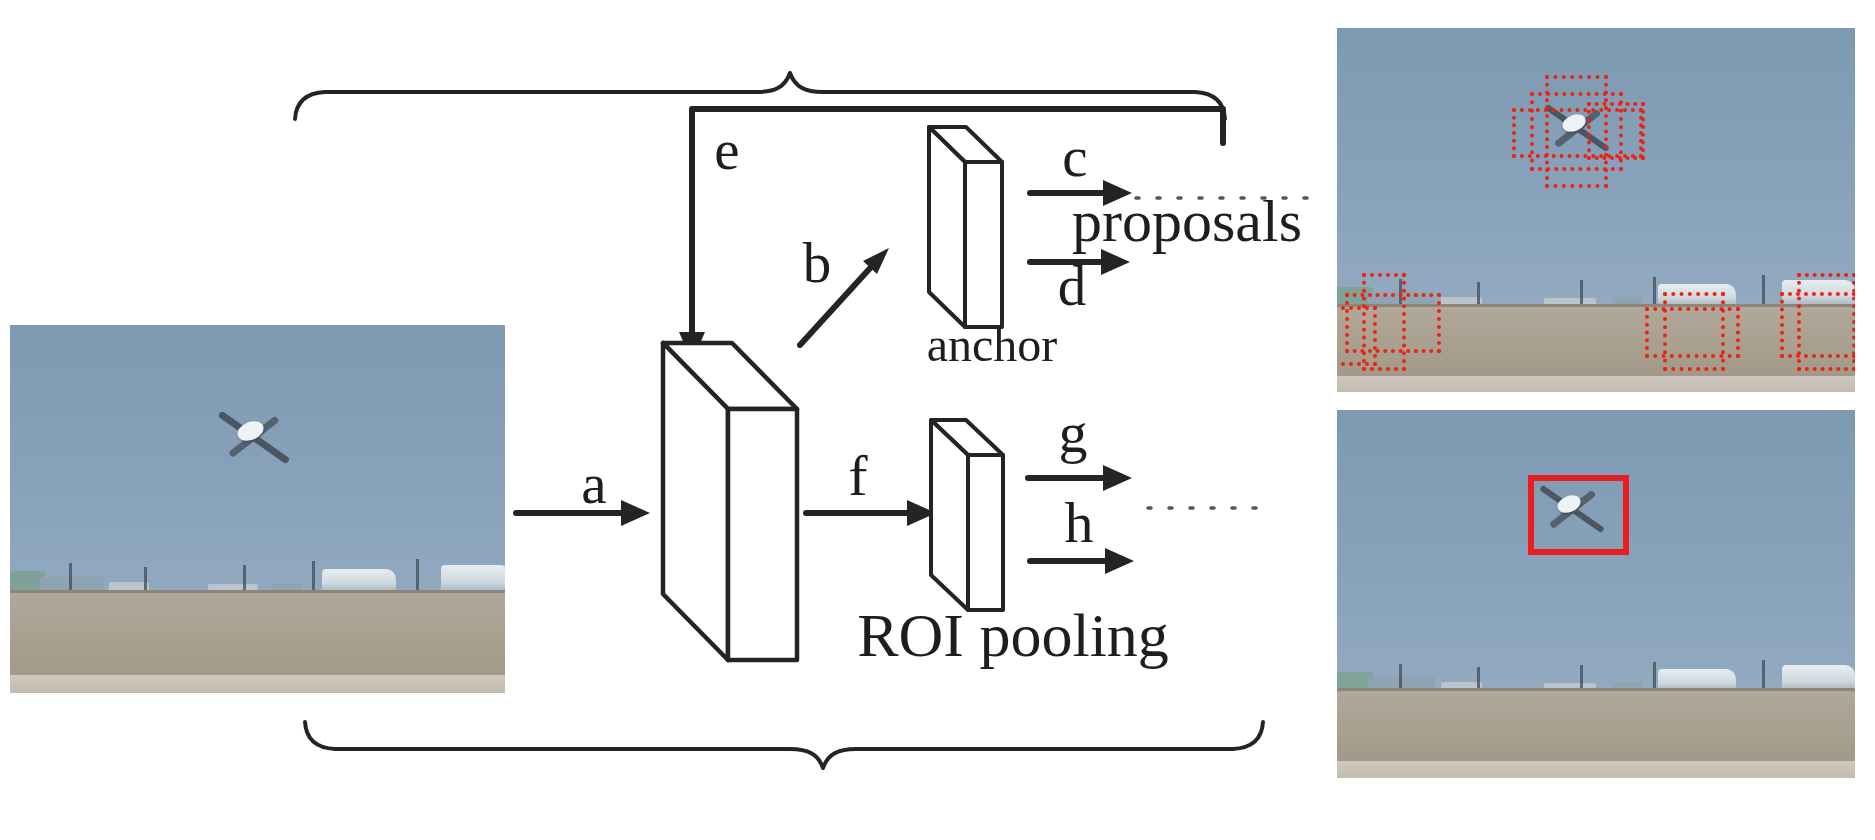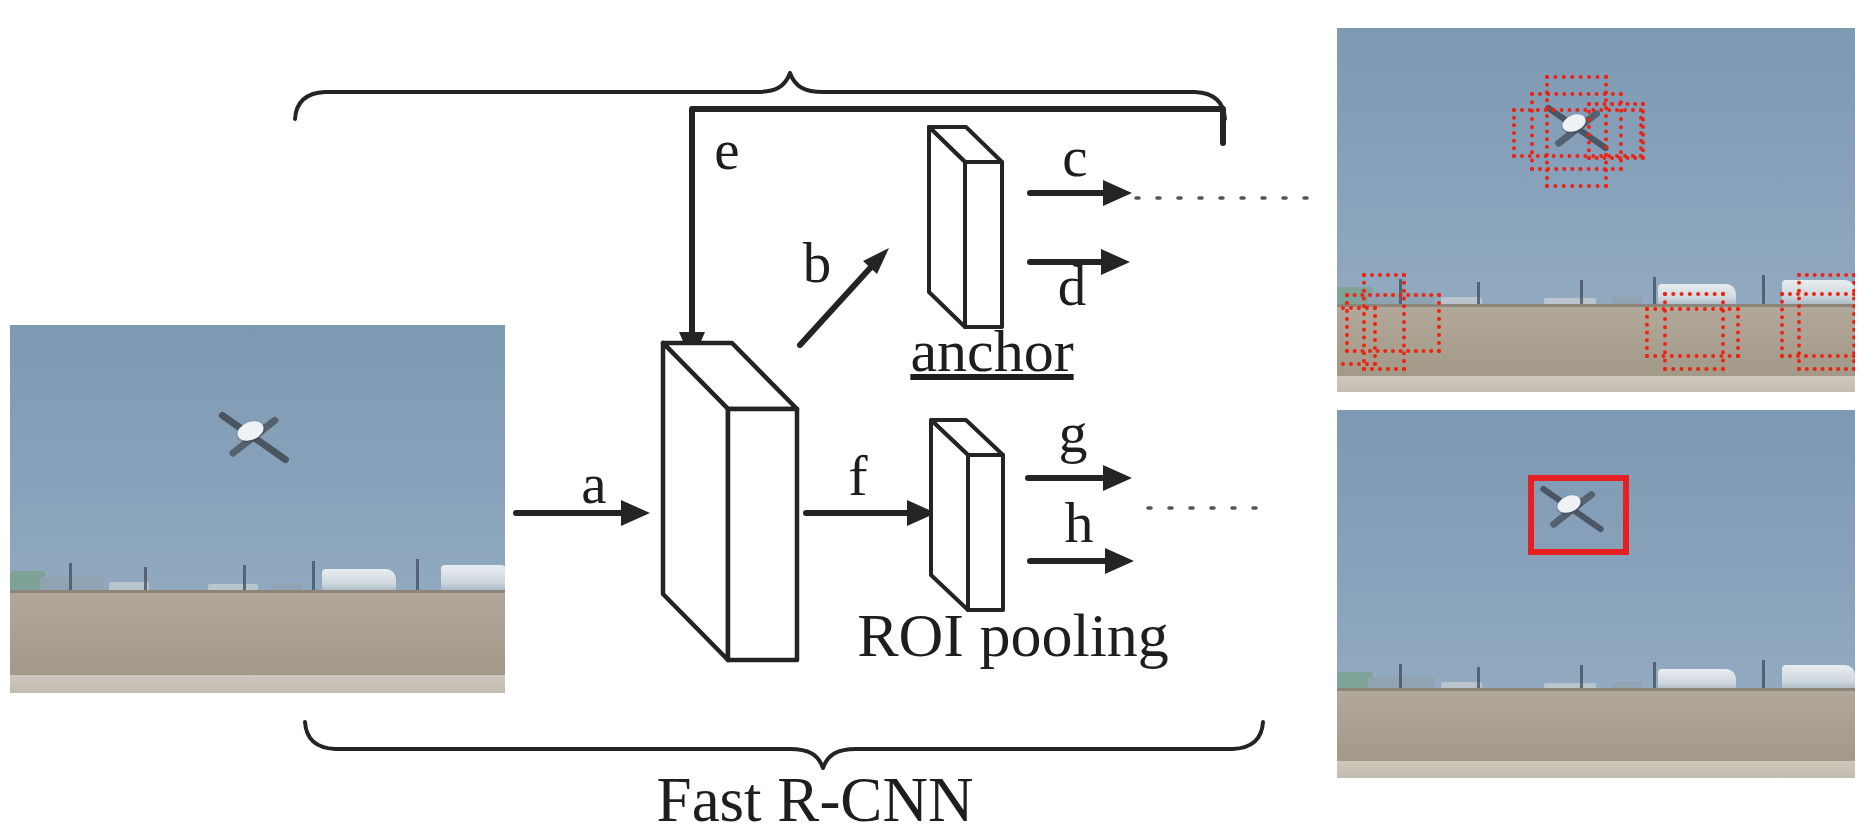--- a/index.html
+++ b/index.html
@@ -185,22 +185,22 @@
     <g fill="#ffffff" stroke-width="4">
       <path d="M968,455 L931,420 L966,420 L1003,455 Z"></path>
       <path d="M968,455 L931,420 L931,575 L968,610 Z"></path>
       <rect x="968" y="455" width="35" height="155"></rect>
     </g>
   </svg>
 
   <div class="lbl" style="left:727px;top:121px;font-size:57px;">e</div>
   <div class="lbl" style="left:817px;top:234px;font-size:57px;">b</div>
   <div class="lbl" style="left:1075px;top:128px;font-size:57px;">c</div>
+  <div class="lbl" style="left:1187px;top:191px;font-size:60px;">proposals</div>
   <div class="lbl" style="left:1072px;top:257px;font-size:57px;">d</div>
-  <div class="lbl" style="left:992px;top:321px;font-size:60px;text-decoration:underline;">anchor</div>
+  <div class="lbl" style="left:992px;top:321px;font-size:48px;">anchor</div>
   <div class="lbl" style="left:594px;top:455px;font-size:57px;">a</div>
   <div class="lbl" style="left:858px;top:447px;font-size:58px;">f</div>
   <div class="lbl" style="left:1073px;top:404px;font-size:58px;">g</div>
   <div class="lbl" style="left:1079px;top:494px;font-size:58px;">h</div>
   <div class="lbl" style="left:1013px;top:604px;font-size:62px;text-align:right;">ROI pooling</div>
-  <div class="lbl" style="left:815px;top:769px;font-size:63px;">Fast R-CNN</div>
 
 </div>
 
 </body></html>

